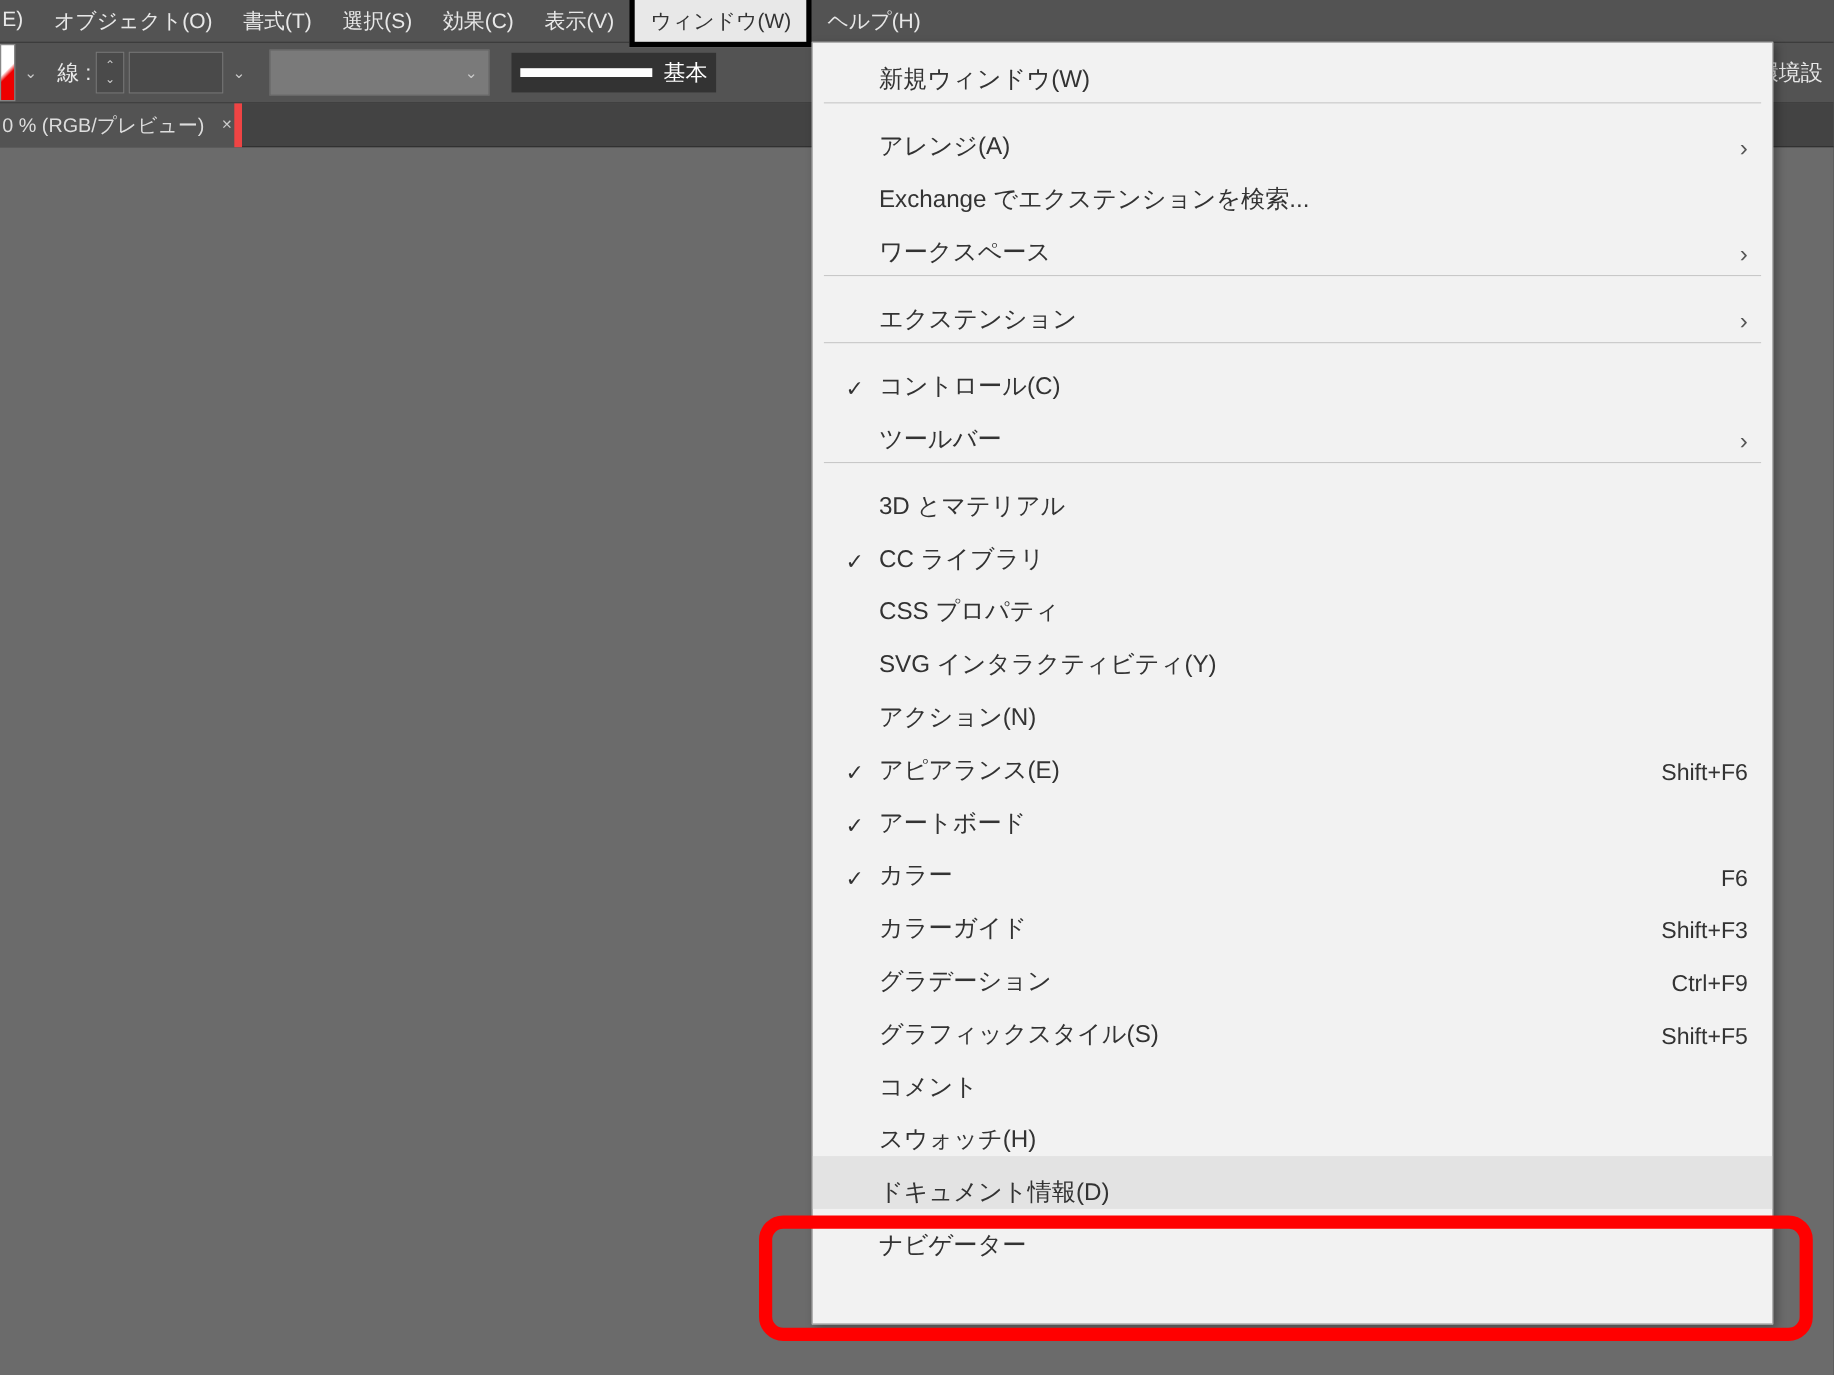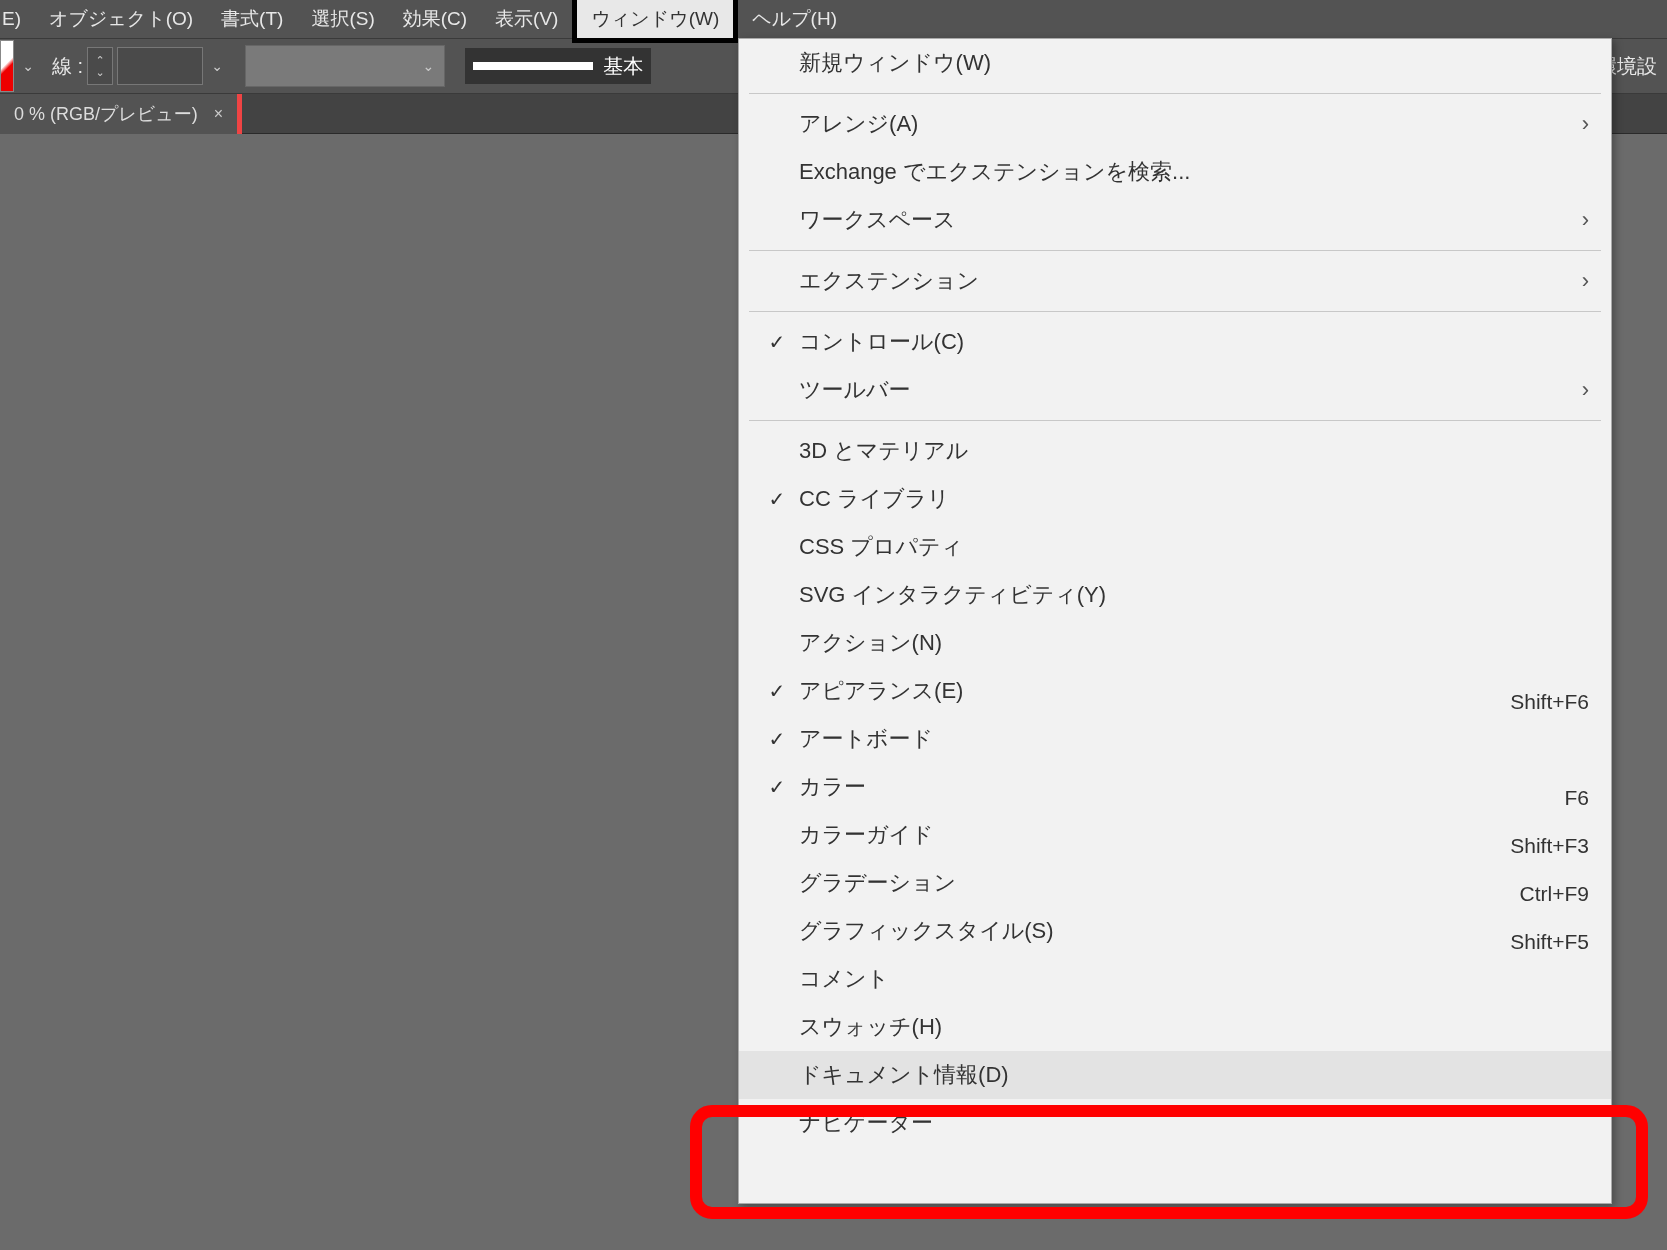--- a/index.html
+++ b/index.html
@@ -97,23 +97,23 @@
     color: #ddd;
     font-size: 18px;
     padding-left: 0;
     border-bottom: 1px solid #2a2a2a;
   }
   .doc-tab {
     background: #535353;
     height: 40px;
     display: flex;
     align-items: center;
-    padding: 0 14px;
+    padding: 0 2px;
     gap: 16px;
-    border-right: 5px solid #ef4444;
+    border-right: 7px solid #ef4444;
   }
   .tab-close { color:#ccc; font-size:16px; }
   .canvas {
     background: #6b6b6b;
     position: absolute;
     top: 134px;
     left: 0; right: 0; bottom: 0;
   }
   
   .dropdown {
@@ -122,21 +122,21 @@
     left: 738px;
     width: 874px;
     background: #f2f2f2;
     border: 1px solid #aaa;
     box-shadow: 3px 3px 8px rgba(0,0,0,.3);
     z-index: 100;
     padding-bottom: 8px;
   }
   .dd-item {
     display: flex;
-    align-items: center;
+    align-items: flex-end;
     height: 48px;
     font-size: 22px;
     color: #333;
     padding: 0 22px 0 16px;
     cursor: pointer;
   }
   .dd-item.hovered { background: #e3e3e3; }
   .dd-check {
     width: 44px;
     text-align: center;

